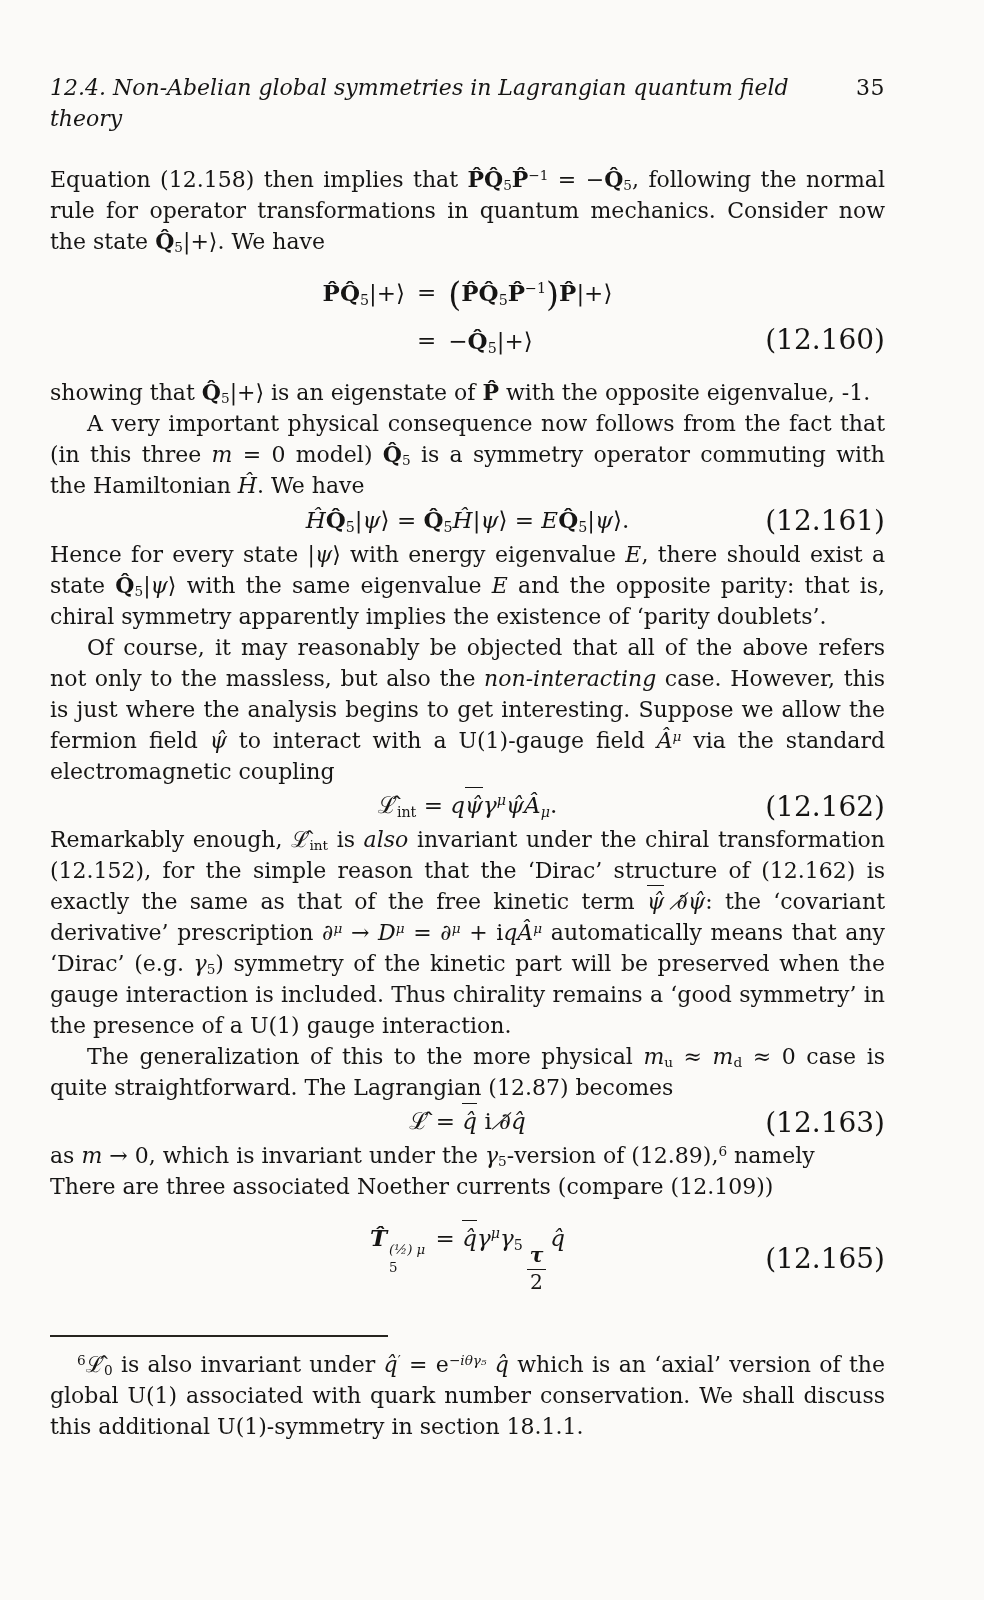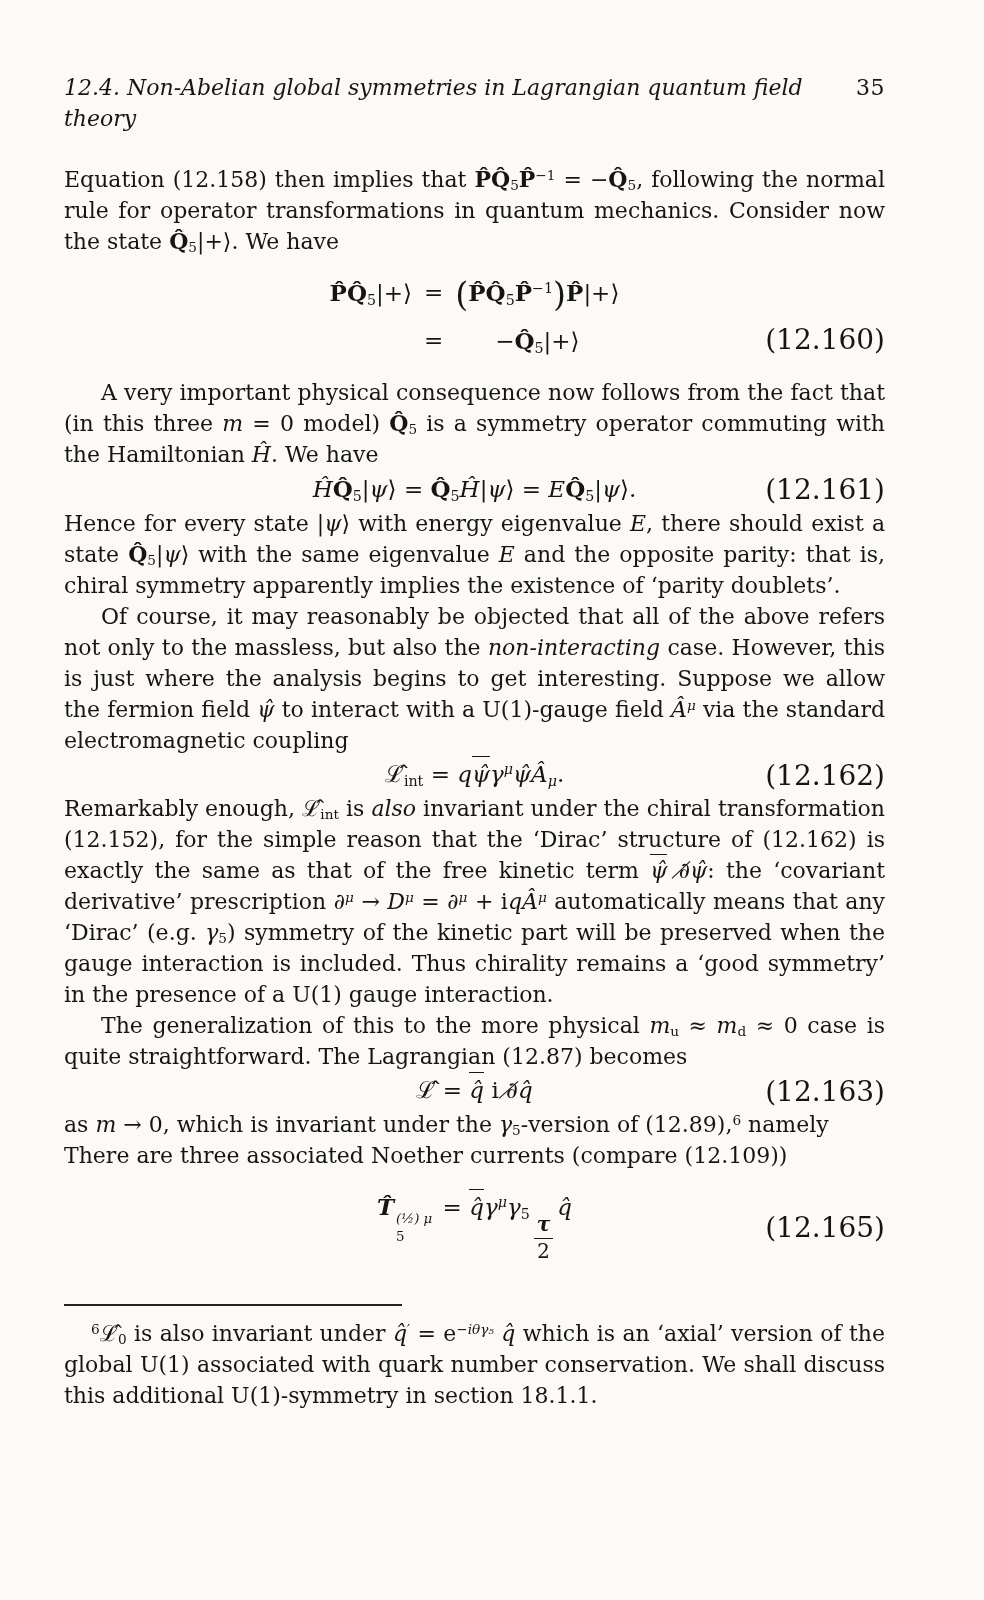--- a/index.html
+++ b/index.html
@@ -3,21 +3,21 @@
 <meta charset="utf-8">
 <style>
   :root{ --bg:#fbfaf8; --fg:#161514; }
   html,body{margin:0;padding:0;}
   body{background:var(--bg);}
   .page{
     width:984px; height:1600px; box-sizing:border-box;
     background:var(--bg); color:var(--fg);
     font-family:"DejaVu Serif","Liberation Serif",serif;
     font-size:22px; line-height:31px;
-    padding:72px 99px 0 64px;
+    padding:72px 99px 0 50px;
     overflow:hidden;
     text-rendering:optimizeLegibility;
   }
   
   .running-header{
     display:flex; justify-content:space-between; align-items:baseline;
     margin-bottom:30px; font-size:22px;
   }
   .rh-title{font-style:italic;}
   .rh-page{font-style:normal; letter-spacing:0.5px;}
@@ -55,21 +55,21 @@
   
   .eq-block{position:relative; text-align:center; margin:3px 0; font-size:23px;}
   .eq-tall{margin:20px 0;}
   .eq-num{
     position:absolute; right:0; top:50%; transform:translateY(-50%);
     font-size:28px; font-style:normal;
   }
   .eq-num-bottom{top:auto; bottom:2px; transform:none;}
   .eq-align{display:inline-grid; grid-template-columns:auto auto auto; column-gap:12px; row-gap:16px; text-align:left;}
   .eq-lhs{text-align:right;}
-  .eq-rhs{text-align:center;}
+  .eq-rhs{text-align:left;}
   
   .footnote{margin-top:40px; font-size:22px; line-height:31px;}
   .footnote-rule{
     width:338px; border:none; border-top:2px solid #26241f; margin:0 0 12px 0;
   }
   .footnote p.para{text-indent:27px;}
 </style>
 </head>
 <body>
 
@@ -87,20 +87,21 @@
       <span class="eq-lhs"><span class="b">P̂Q̂</span><sub>5</sub><span class="r">|+⟩</span></span>
       <span class="eq-rel"><span class="r">=</span></span>
       <span class="eq-rhs"><span class="big">(</span><span class="b">P̂Q̂</span><sub>5</sub><span class="b">P̂</span><sup>−1</sup><span class="big">)</span><span class="b">P̂</span><span class="r">|+⟩</span></span>
       <span class="eq-lhs"></span>
       <span class="eq-rel"><span class="r">=</span></span>
       <span class="eq-rhs"><span class="r">−</span><span class="b">Q̂</span><sub>5</sub><span class="r">|+⟩</span></span>
     </div>
     <span class="eq-num eq-num-bottom">(12.160)</span>
   </div>
 
+  <p class="para"><span class="r">showing that </span><span class="b">Q̂</span><sub>5</sub><span class="r">|+⟩ is an eigenstate of </span><span class="b">P̂</span><span class="r"> with the opposite eigenvalue, -1.</span></p>
   <p class="para indent"><span class="r">A very important physical consequence now follows from the fact that (in this three </span><span class="i">m</span><span class="r"> = 0 model) </span><span class="b">Q̂</span><sub>5</sub><span class="r"> is a symmetry operator commuting with the Hamiltonian </span><span class="i">Ĥ</span><span class="r">. We have</span></p>
 
   <div class="eq-block">
     <span class="eq-body"><span class="i">Ĥ</span><span class="b">Q̂</span><sub>5</sub><span class="r">|</span><span class="i">ψ</span><span class="r">⟩ = </span><span class="b">Q̂</span><sub>5</sub><span class="i">Ĥ</span><span class="r">|</span><span class="i">ψ</span><span class="r">⟩ = </span><span class="i">E</span><span class="b">Q̂</span><sub>5</sub><span class="r">|</span><span class="i">ψ</span><span class="r">⟩.</span></span>
     <span class="eq-num">(12.161)</span>
   </div>
 
   <p class="para"><span class="r">Hence for every state |</span><span class="i">ψ</span><span class="r">⟩ with energy eigenvalue </span><span class="i">E</span><span class="r">, there should exist a state </span><span class="b">Q̂</span><sub>5</sub><span class="r">|</span><span class="i">ψ</span><span class="r">⟩ with the same eigenvalue </span><span class="i">E</span><span class="r"> and the opposite parity: that is, chiral symmetry apparently implies the existence of ‘parity doublets’.</span></p>
   <p class="para indent"><span class="r">Of course, it may reasonably be objected that all of the above refers not only to the massless, but also the </span><span class="i">non-interacting</span><span class="r"> case. However, this is just where the analysis begins to get interesting. Suppose we allow the fermion field </span><span class="i">ψ̂</span><span class="r"> to interact with a U(1)-gauge field </span><span class="i">Â</span><sup class="i">μ</sup><span class="r"> via the standard electromagnetic coupling</span></p>
 

